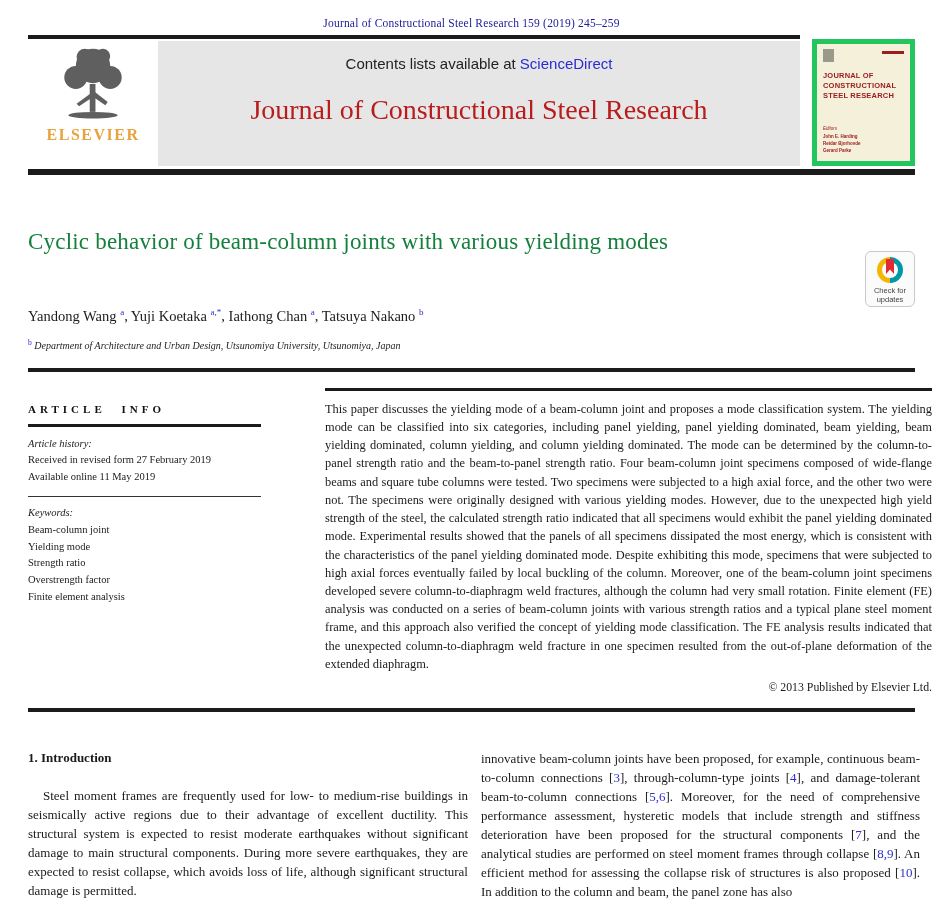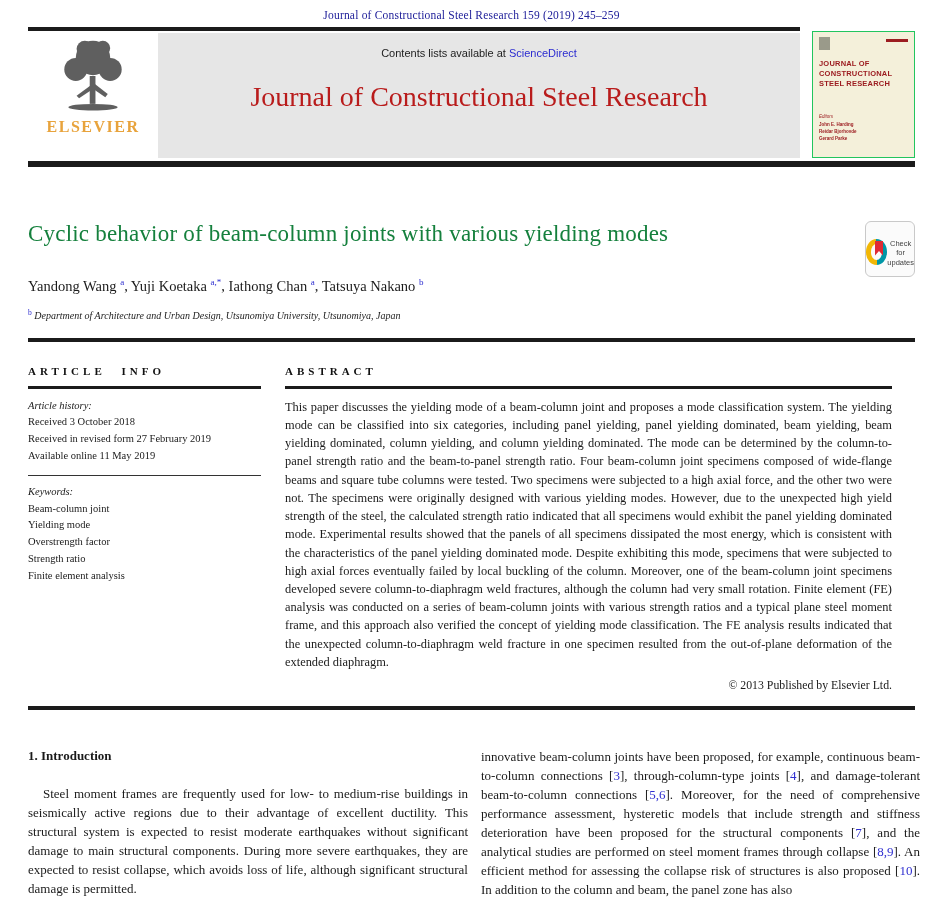--- a/index.html
+++ b/index.html
@@ -1,70 +1,70 @@
 <!DOCTYPE html>
 <html><head>
 <meta charset="utf-8">
 <style>
   * { margin:0; padding:0; box-sizing:border-box; }
   body { background:#ffffff; font-family:"Liberation Serif", serif; color:#1a1a1a; }
   .page { position:relative; width:936px; height:909px; background:#fff; overflow:hidden;
-          padding:0 21px 0 28px; }
+          padding:8px 21px 0 28px; }
 
   
   .header-ref { text-align:center; padding-top:9px; font-size:11.5px; color:#20209a; letter-spacing:.2px; }
 
   
   .banner-wrap { position:relative; height:146px; margin-top:6px; }
   .top-rule    { position:absolute; left:0; top:0; width:772px; height:4px; background:#1b1b1b; }
   .bottom-rule { position:absolute; left:0; right:0; top:134px; height:6px; background:#1b1b1b; }
 
   .logo-box { position:absolute; left:2px; top:8px; width:126px; height:122px; text-align:center; }
   .logo-box svg { display:block; margin:0 auto; }
   .elsevier-word { font-size:16px; font-weight:bold; color:#e8a33c; letter-spacing:1.5px; margin-top:1px; }
 
   .banner { position:absolute; left:130px; top:6px; width:642px; height:125px; background:#e6e6e6;
             display:flex; flex-direction:column; align-items:center; }
-  .contents-line { margin-top:14px; font-family:"Liberation Sans", sans-serif; font-size:11px; color:#222; }
+  .contents-line { margin-top:14px; font-family:"Liberation Sans", sans-serif; font-size:15px; color:#222; }
   .contents-line a { color:#2b2bd0; text-decoration:none; }
   .banner-title { margin-top:22px; font-size:28px; color:#b91c1c; }
 
   .cover { position:absolute; right:0; top:4px; width:103px; height:127px; background:#f4f0da;
-           border:1px solid #22c55e; padding:5px 6px; font-family:"Liberation Sans", sans-serif; }
+           border:5px solid #22c55e; padding:5px 6px; font-family:"Liberation Sans", sans-serif; }
   .cover-top { display:flex; justify-content:space-between; align-items:flex-start; }
   .cover-minilogo { width:11px; height:13px; background:#9a9a8a; }
   .cover-issn-bar { width:22px; height:3px; background:#9c1c20; margin-top:2px; }
   .cover-title { margin-top:9px; color:#9c1c20; font-weight:bold; font-size:7.5px; line-height:1.3; letter-spacing:.2px; }
   .cover-editors { margin-top:26px; color:#9c1c20; font-size:4.5px; line-height:1.5; font-weight:bold; }
   .cover-editors .ed-label { font-style:italic; font-weight:normal; margin-bottom:1px; }
 
   
   .title-row { display:flex; margin-top:48px; }
   .article-title { flex:1; font-size:23px; color:#15803d; letter-spacing:.2px; }
 
   .badge { width:50px; height:56px; border:1px solid #c9c9c9; border-radius:6px; background:#fbfbfb;
-           display:flex; flex-direction:row; align-items:center; padding-top:5px; cursor:pointer; }
+           display:flex; flex-direction:column; align-items:center; padding-top:5px; cursor:pointer;margin-top:22px; }
   .cm-circle { position:relative; width:26px; height:26px; border-radius:50%;
                background:conic-gradient(#0097a7 0 50%, #f2b705 50% 100%); }
   .cm-circle::after { content:""; position:absolute; inset:5px; background:#fbfbfb; border-radius:50%; }
   .cm-mark { position:absolute; left:9px; top:2px; width:8px; height:15px; background:#e02b35; z-index:2;
              clip-path:polygon(0 0,100% 0,100% 100%,50% 70%,0 100%); }
   .badge-label { margin-top:3px; font-family:"Liberation Sans", sans-serif; font-size:7.5px; line-height:1.25;
                  color:#444; text-align:center; }
 
   .authors { font-size:14.5px; color:#1a1a1a; }
   .blue { color:#2f2fd0; }
   sup.blue { font-size:9px; }
   .affils { margin-top:12px; font-size:10px; font-style:italic; color:#222; line-height:1.55; }
   .affils sup.blue { font-size:7.5px; font-style:normal; }
 
   
   .rule-full { height:4px; background:#1b1b1b; }
   .rule-mid { margin-top:14px; }
-  .info-grid { display:grid; grid-template-columns:233px 607px; column-gap:24px; margin-top:8px; }
+  .info-grid { display:grid; grid-template-columns:233px 607px; column-gap:64px; margin-top:16px; }
   .col-head { font-size:11px; font-weight:bold; letter-spacing:4px; word-spacing:9px; color:#111;
               padding-top:15px; padding-bottom:9px; }
   .head-rule { height:3px; background:#1b1b1b; }
 
   .info-body { font-size:10.5px; line-height:1.6; color:#1a1a1a; }
   .info-label { font-style:italic; margin-top:9px; }
   .info-sep { height:1px; background:#333; margin:10px 0 8px 0; }
 
   .abstract-body { font-size:12.4px; line-height:1.47; text-align:justify; padding-top:9px; }
   .copyright { text-align:right; font-size:11.8px; margin-top:7px; }
@@ -153,35 +153,33 @@
   </div>
 
   <div class="rule-full rule-mid"></div>
 
   <div class="info-grid">
     <div>
       <div class="col-head">ARTICLE INFO</div>
       <div class="head-rule"></div>
       <div class="info-body">
         <div class="info-label">Article history:</div>
-        <div>Received 3 October 2018</div>
         <div>Received in revised form 27 February 2019</div>
         <div>Available online 11 May 2019</div>
         <div class="info-sep"></div>
         <div class="info-label" style="margin-top:0">Keywords:</div>
         <div>Beam-column joint</div>
         <div>Yielding mode</div>
+        <div>Strength ratio</div>
         <div>Overstrength factor</div>
-        <div>Strength ratio</div>
         <div>Finite element analysis</div>
       </div>
     </div>
 
     <div>
-      <div class="col-head">ABSTRACT</div>
       <div class="head-rule"></div>
       <div class="abstract-body">This paper discusses the yielding mode of a beam-column joint and proposes a mode classification system. The yielding mode can be classified into six categories, including panel yielding, panel yielding dominated, beam yielding, beam yielding dominated, column yielding, and column yielding dominated. The mode can be determined by the column-to-panel strength ratio and the beam-to-panel strength ratio. Four beam-column joint specimens composed of wide-flange beams and square tube columns were tested. Two specimens were subjected to a high axial force, and the other two were not. The specimens were originally designed with various yielding modes. However, due to the unexpected high yield strength of the steel, the calculated strength ratio indicated that all specimens would exhibit the panel yielding dominated mode. Experimental results showed that the panels of all specimens dissipated the most energy, which is consistent with the characteristics of the panel yielding dominated mode. Despite exhibiting this mode, specimens that were subjected to high axial forces eventually failed by local buckling of the column. Moreover, one of the beam-column joint specimens developed severe column-to-diaphragm weld fractures, although the column had very small rotation. Finite element (FE) analysis was conducted on a series of beam-column joints with various strength ratios and a typical plane steel moment frame, and this approach also verified the concept of yielding mode classification. The FE analysis results indicated that the unexpected column-to-diaphragm weld fracture in one specimen resulted from the out-of-plane deformation of the extended diaphragm.</div>
       <div class="copyright">© 2013 Published by Elsevier Ltd.</div>
     </div>
   </div>
 
   <div class="rule-full rule-bottom"></div>
 
   <div class="body-grid">
     <div class="body-col-left">

